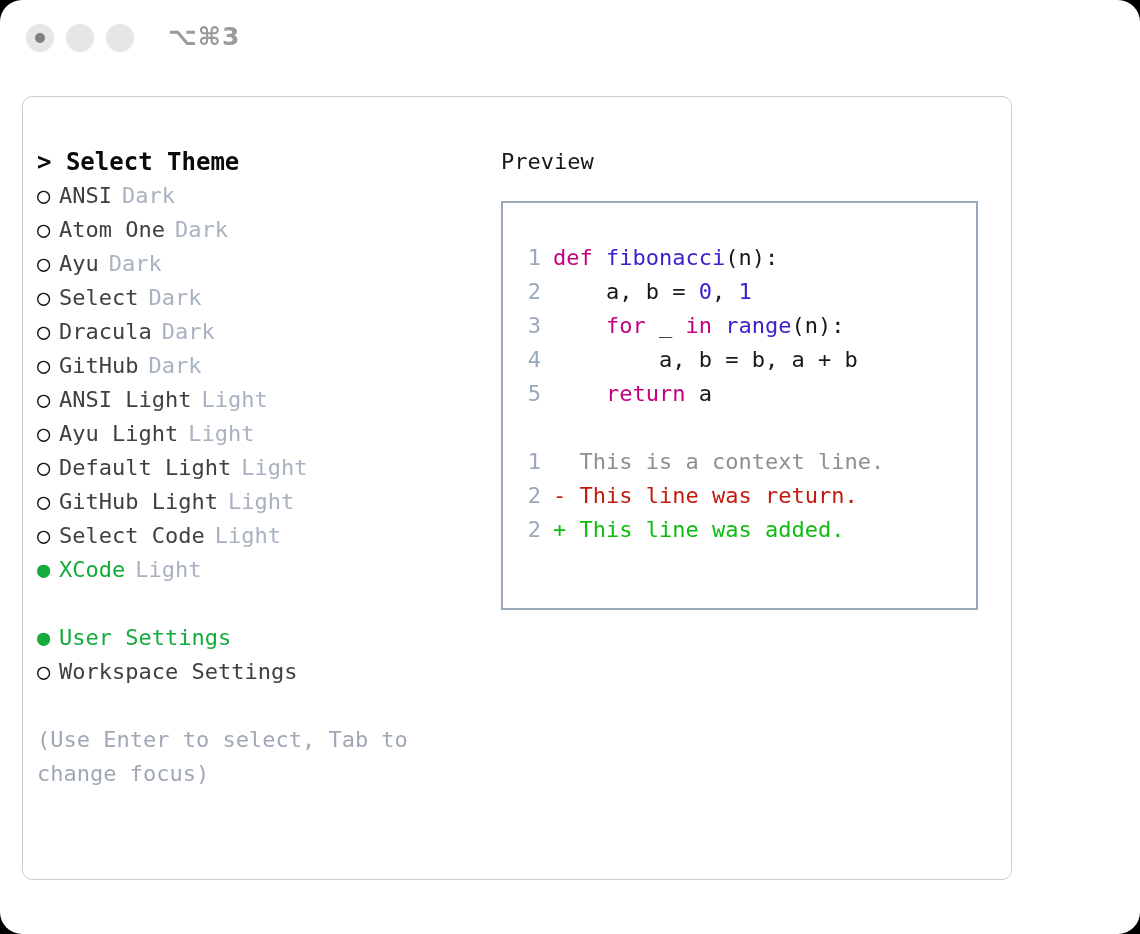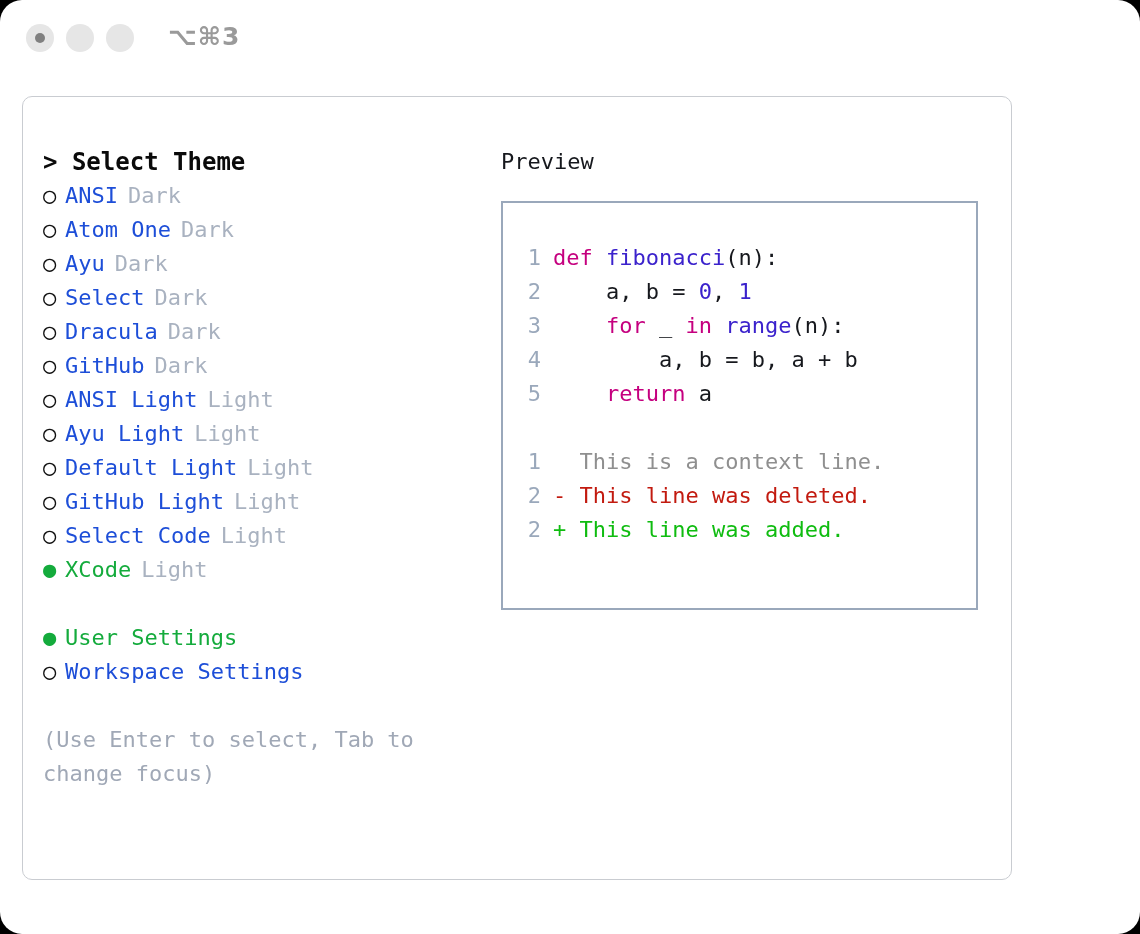--- a/index.html
+++ b/index.html
@@ -69,21 +69,21 @@
     height: 784px;
     border: 1.5px solid #c9ccd1;
     border-radius: 10px;
     box-sizing: border-box;
     background: #ffffff;
   }
 
   
   #left-col {
     position: absolute;
-    left: 20px;
+    left: 14px;
     top: 48px;
     width: 440px;
   }
   .heading {
     font-size: 24px;
     font-weight: bold;
     color: #0a0a0a;
     line-height: 34px;
     white-space: nowrap;
   }
@@ -95,21 +95,21 @@
     white-space: nowrap;
   }
   .marker {
     display: inline-block;
     width: 22px;
     flex: none;
     font-size: 22px;
     color: #111111;
   }
   .opt-row.selected .marker { color: #14ab3c; }
-  .opt-label { color: #1d4ed8; }
+  .opt-label { color: #404040; }
   .opt-row.selected .opt-label { color: #14ab3c; }
   .opt-tag {
     color: #a9b2c0;
     margin-left: 10px;
   }
   .section-gap { height: 34px; }
   .apply-title {
     font-size: 22px;
     color: #16181d;
     line-height: 34px;
@@ -271,20 +271,20 @@
         <div id="code-block">
             <div class="code-line"><span class="lno">1</span><span class="kw">def</span><span class="plain"> </span><span class="fn">fibonacci</span><span class="punc">(n):</span></div>
             <div class="code-line"><span class="lno">2</span><span class="plain">    a, b = </span><span class="num">0</span><span class="plain">, </span><span class="num">1</span></div>
             <div class="code-line"><span class="lno">3</span><span class="plain">    </span><span class="kw">for</span><span class="plain"> _ </span><span class="kw">in</span><span class="plain"> </span><span class="fn">range</span><span class="punc">(n):</span></div>
             <div class="code-line"><span class="lno">4</span><span class="plain">        a, b = b, a + b</span></div>
             <div class="code-line"><span class="lno">5</span><span class="plain">    </span><span class="kw">return</span><span class="plain"> a</span></div>
           </div>
         <div class="blank-line"></div>
         <div id="diff-block">
             <div class="code-line"><span class="lno">1</span><span class="diff-ctx">  This is a context line.</span></div>
-            <div class="code-line"><span class="lno">2</span><span class="diff-del">- This line was deleted.</span></div>
+            <div class="code-line"><span class="lno">2</span><span class="diff-del">- This line was return.</span></div>
             <div class="code-line"><span class="lno">2</span><span class="diff-add">+ This line was added.</span></div>
           </div>
       </div>
     </div>
 
   </div>
 </div>
 
 </body></html>

